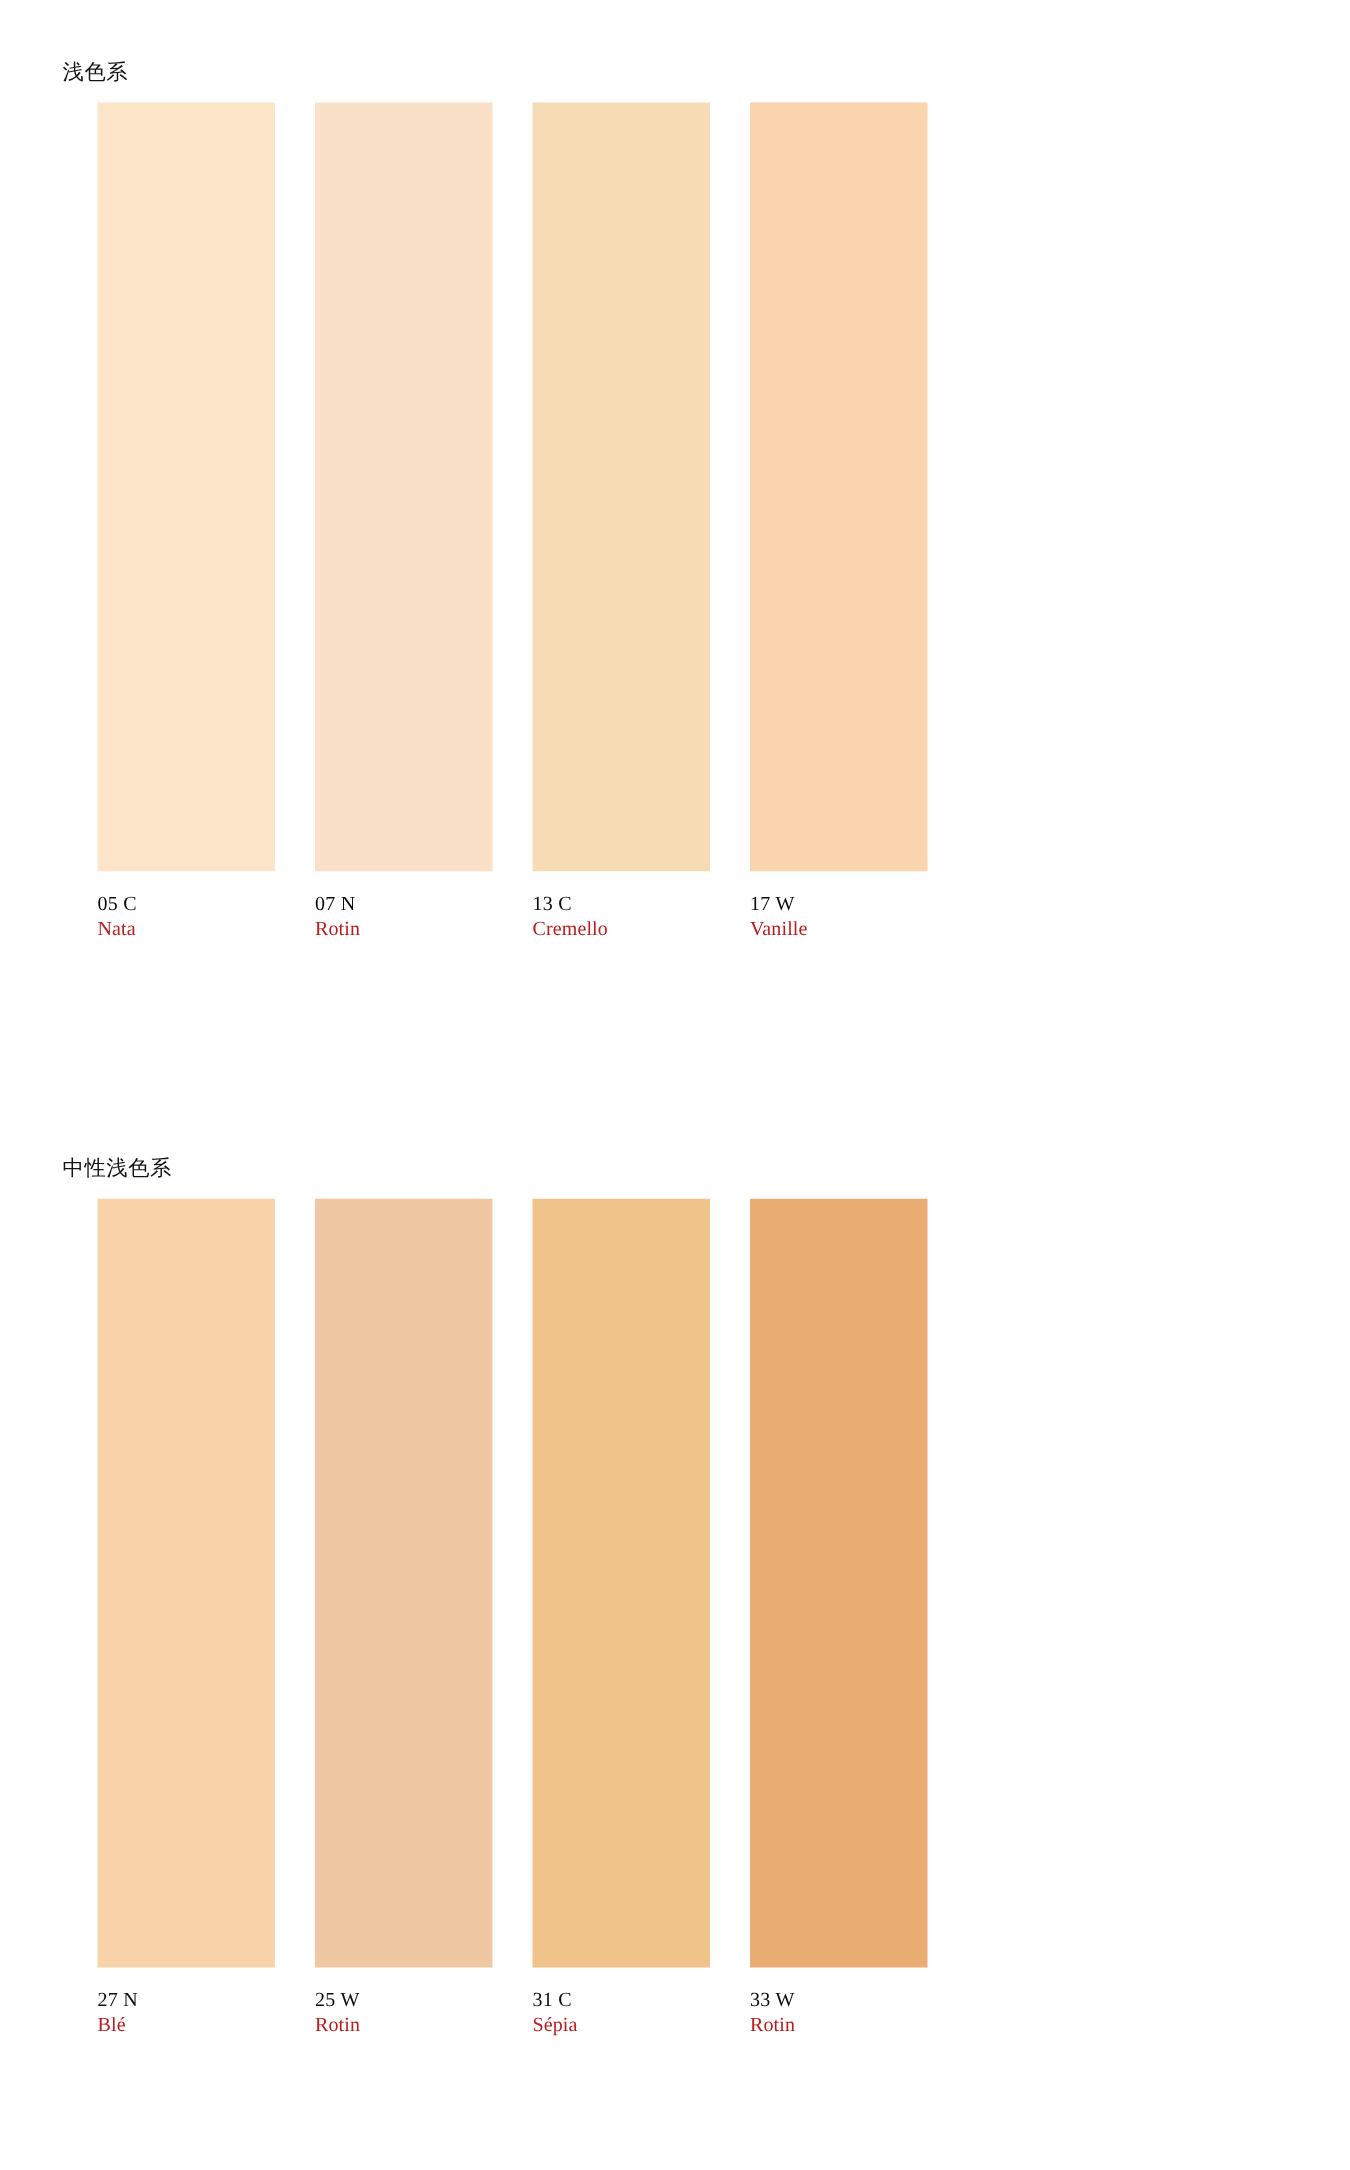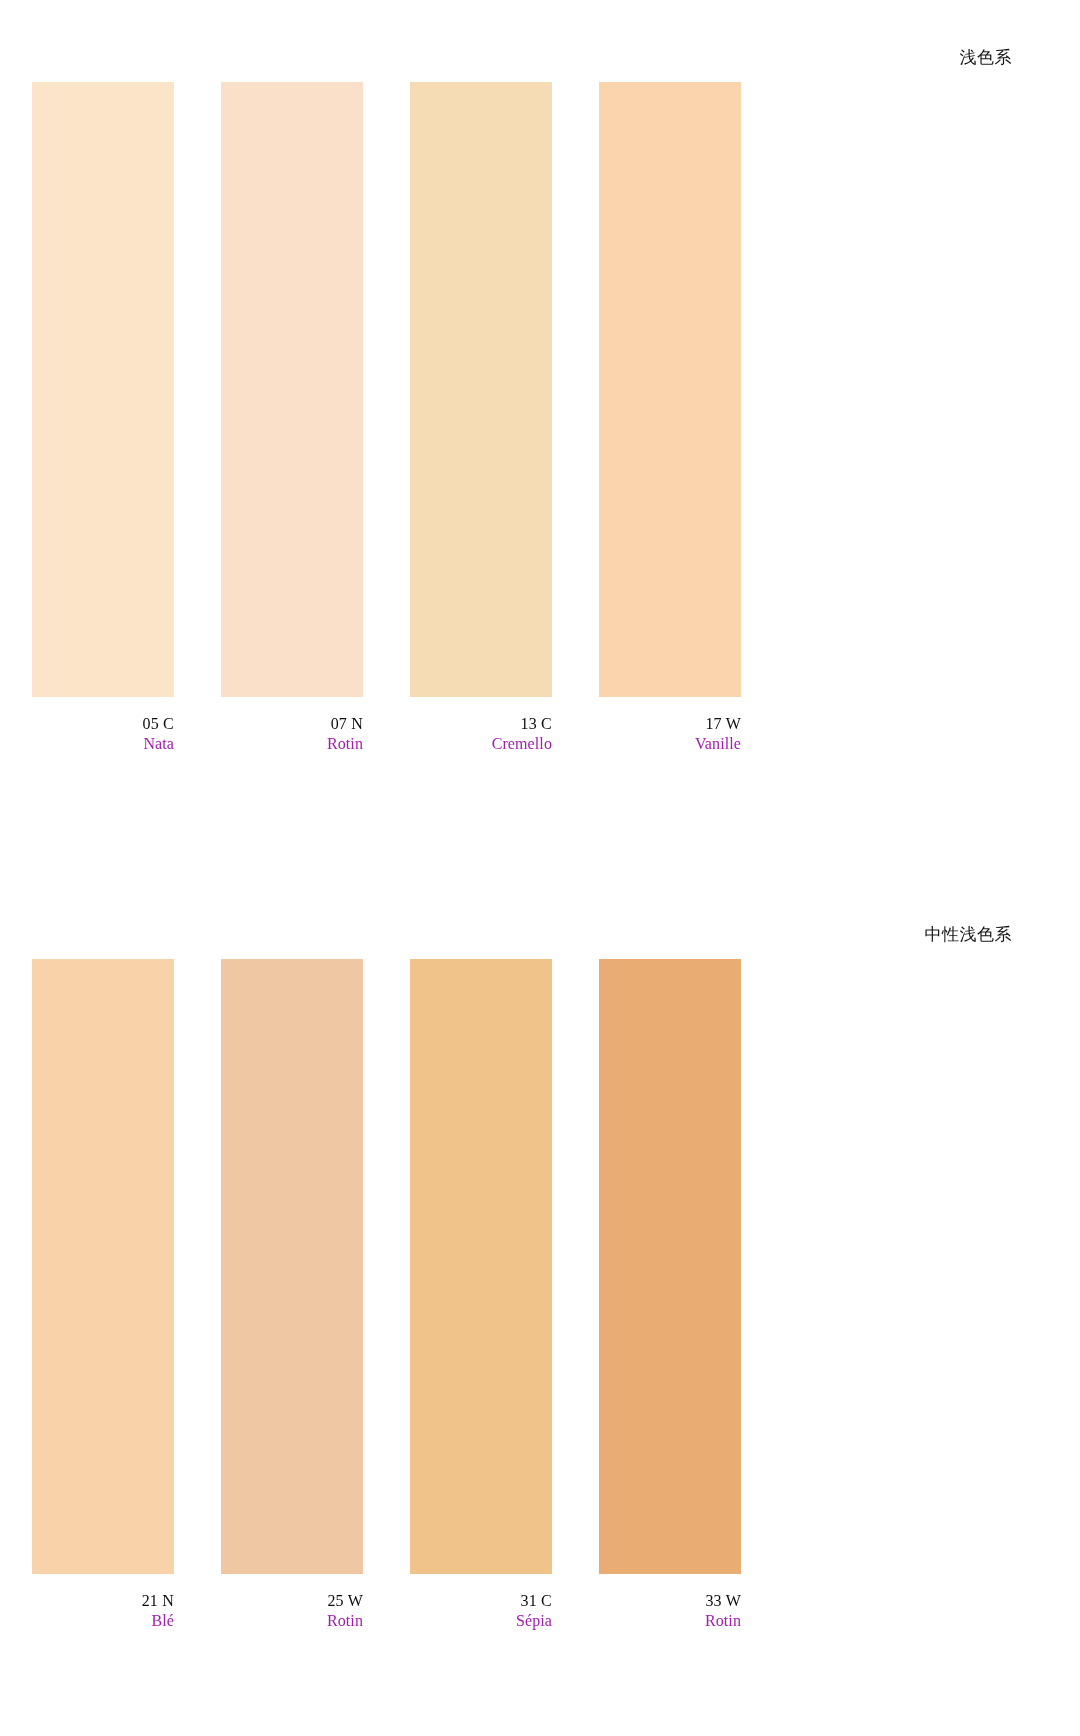--- a/index.html
+++ b/index.html
@@ -18,42 +18,42 @@
 
   .page {
     width: 1080px;
     height: 1736px;
     position: relative;
     box-sizing: border-box;
   }
 
   .section {
     position: absolute;
-    left: 32px;
+    left: 50px;
     width: 980px;
-    text-align: right;
   }
   .section-1 { top: 48px; }
   .section-2 { top: 925px; }
 
   .section-title {
     font-family: "Liberation Sans", "DejaVu Sans", sans-serif;
     font-size: 17px;
     line-height: 20px;
     letter-spacing: 0.5px;
     color: #141414;
     margin: 0 0 14px 0;
     white-space: nowrap;
   }
 
   .swatch-row {
     display: flex;
     flex-direction: row;
     align-items: flex-start;
-    gap: 47px;
+    gap: 32px;
+    margin-left: 28px;
   }
 
   .swatch-cell {
     width: 142px;
     display: flex;
     flex-direction: column;
   }
 
   .swatch-chip {
     width: 142px;
@@ -72,21 +72,21 @@
     letter-spacing: 0.2px;
     color: #0d0d0d;
     white-space: nowrap;
   }
 
   .swatch-name {
     font-family: "Liberation Serif", "DejaVu Serif", serif;
     font-size: 16px;
     line-height: 19px;
     letter-spacing: 0.1px;
-    color: #a21caf;
+    color: #b91c1c;
     white-space: nowrap;
     margin-top: 1px;
   }
 </style>
 </head>
 <body>
 
 <div class="page">
 
   <div class="section section-1">
@@ -129,21 +129,21 @@
     </div>
   </div>
 
   <div class="section section-2">
     <div class="section-title">中性浅色系</div>
     <div class="swatch-row">
 
       <div class="swatch-cell">
         <div class="swatch-chip" style="background-color: rgb(248, 210, 168);"></div>
         <div class="swatch-meta">
-          <div class="swatch-code">21 N</div>
+          <div class="swatch-code">27 N</div>
           <div class="swatch-name">Blé</div>
         </div>
       </div>
 
       <div class="swatch-cell">
         <div class="swatch-chip" style="background-color: rgb(239, 199, 163);"></div>
         <div class="swatch-meta">
           <div class="swatch-code">25 W</div>
           <div class="swatch-name">Rotin</div>
         </div>

